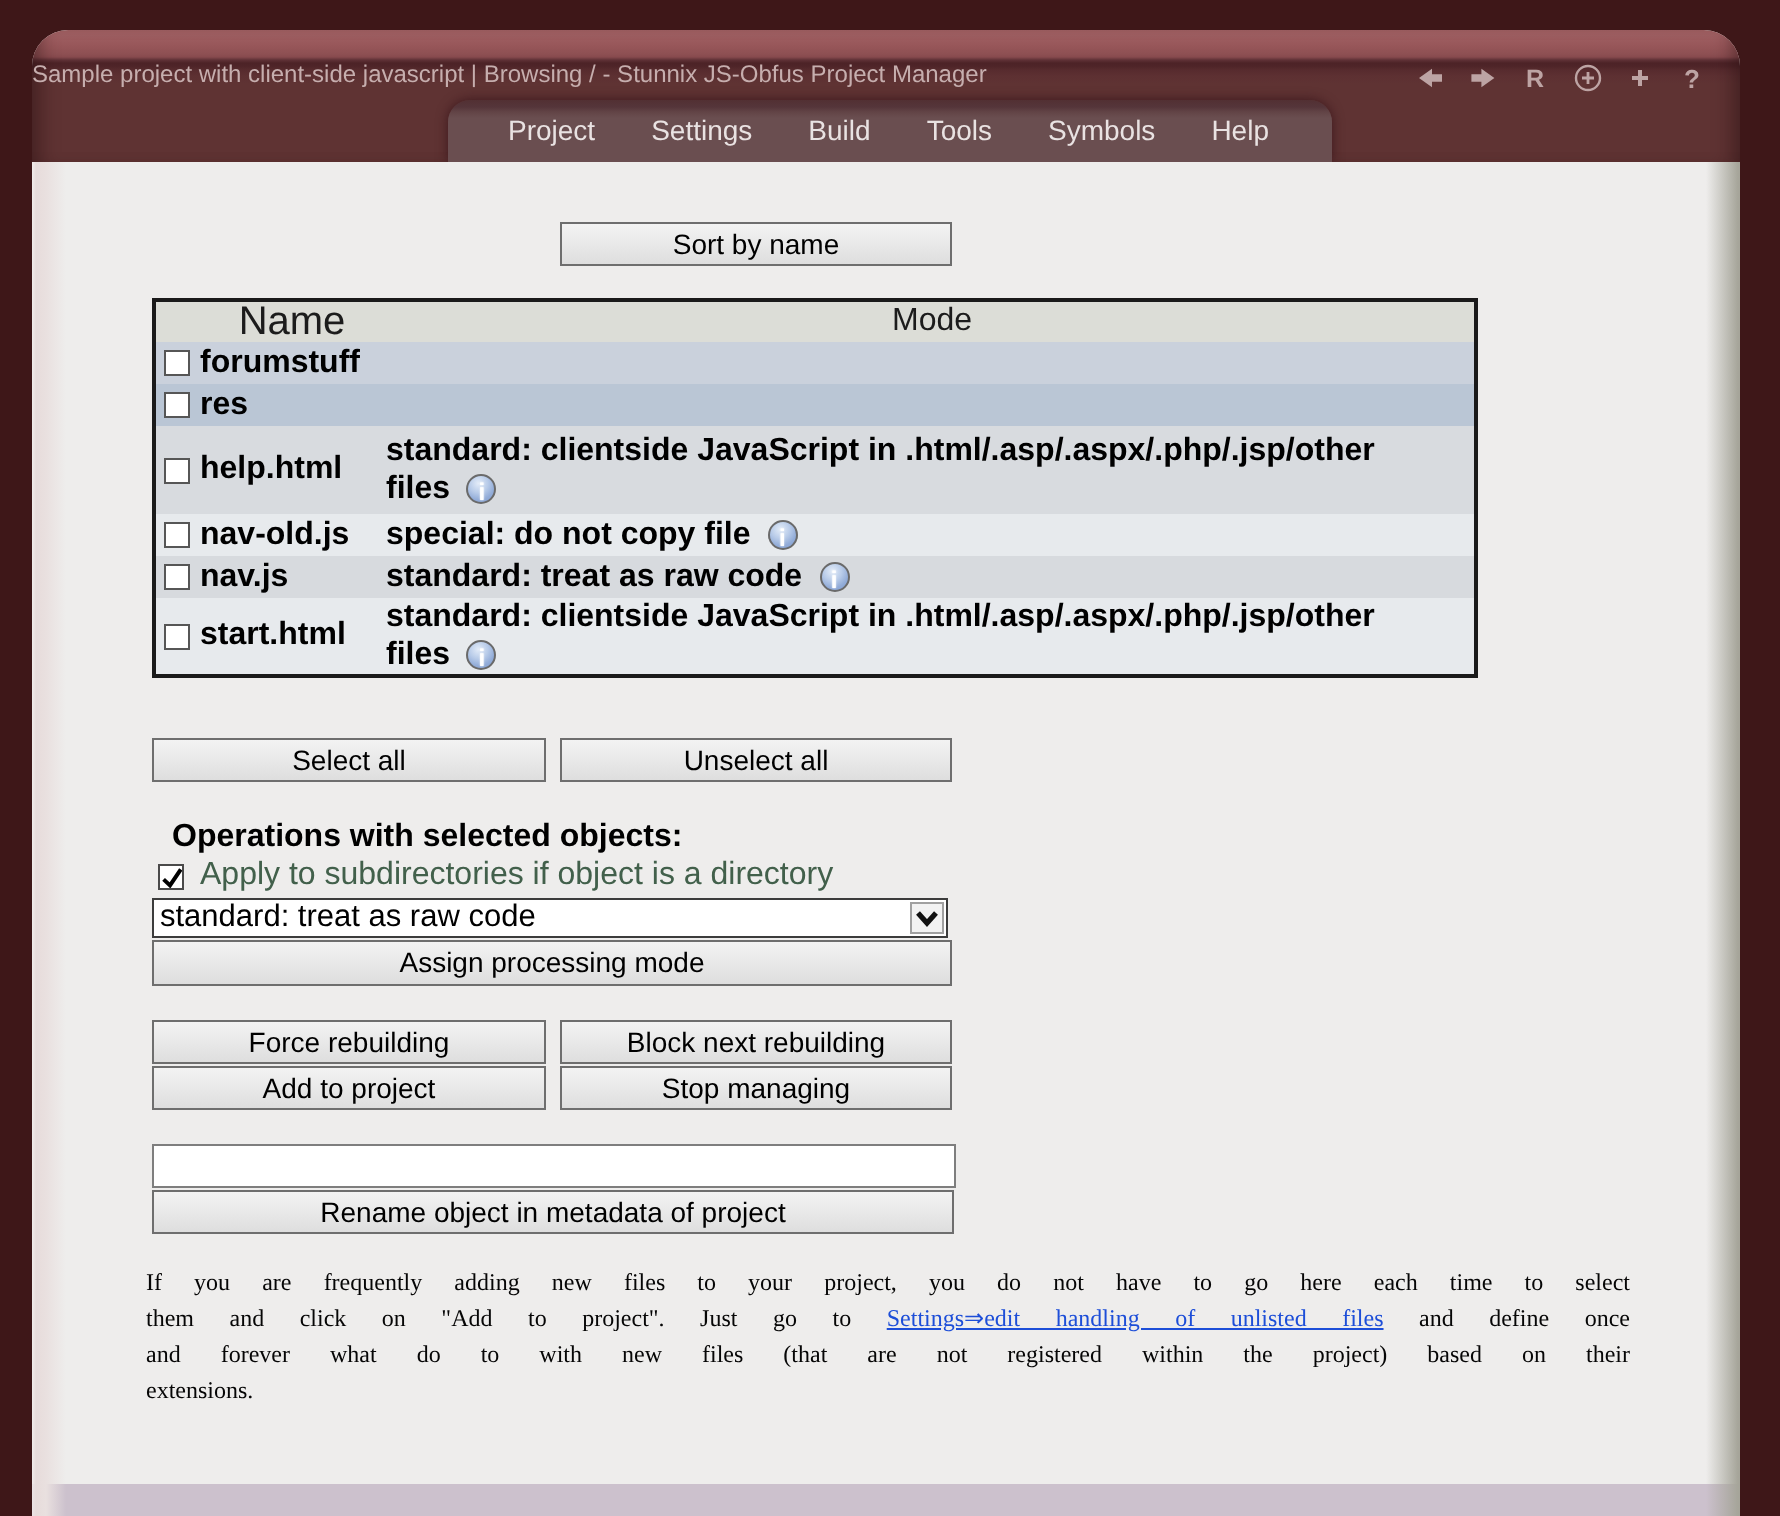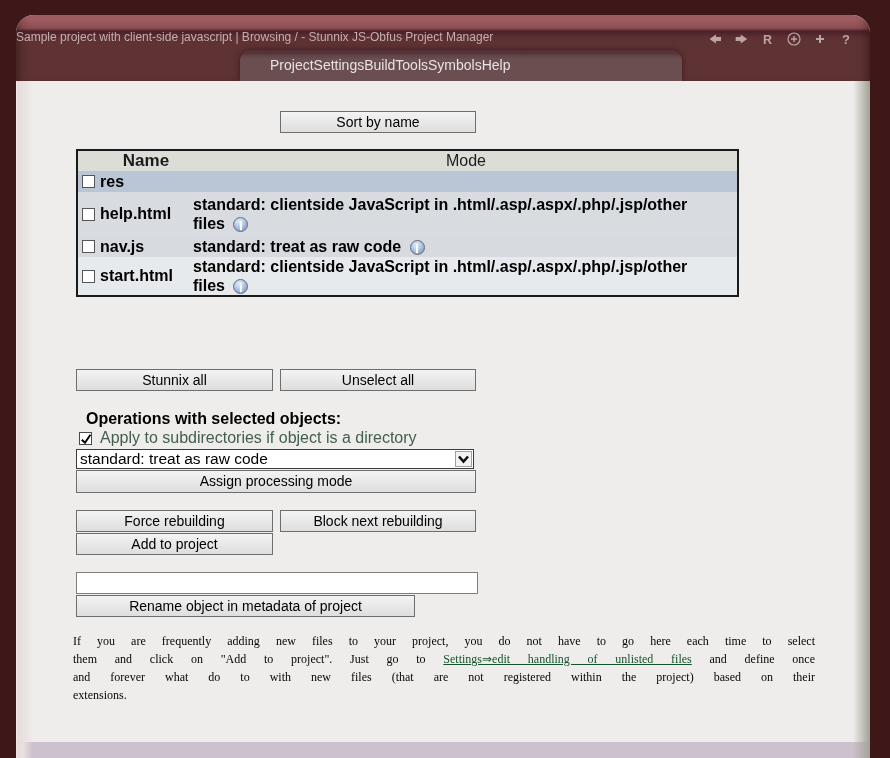--- a/index.html
+++ b/index.html
@@ -13,25 +13,25 @@
   position:absolute; top:0; left:0; width:854px; height:66px;
   background:linear-gradient(#a36366 0px, #975659 8px, #8e5053 12px, #874a4e 13.5px, #5f3136 15px, #4d2327 16.5px, #4e2428 18px, #572b2e 20px, #5d3032 23px, #5f3333 27px, #5f3333 66px);
   box-shadow: inset 10px 0 10px -7px rgba(40,14,16,.55), inset -10px 0 10px -7px rgba(40,14,16,.55);
 }
 #title {
   position:absolute; top:14.5px; left:0; width:656px; height:14px;
   font-size:12px; line-height:14px; color:#c6aeae;
 }
 #icons { position:absolute; top:16px; left:690px; }
 #menu {
-  position:absolute; left:224px; top:35px; width:442px; height:31px;
+  position:absolute; left:208px; top:35px; width:442px; height:31px;
   border-radius:11px 11px 0 0;
   background:linear-gradient(#523033 0px, #55353a 3.5px, #624446 6px, #6a4e50 9px, #6a4e50 100%);
   box-shadow:0 0 6px rgba(45,12,18,.7);
-  display:flex; padding-left:30px; align-items:center;
+  display:flex; gap:28px; padding-left:30px; align-items:center;
 }
 .mi { font-size:14px; color:#e9e2e2; line-height:31px; }
 #content { position:absolute; left:0; top:66px; width:854px; height:677px; background:#eeedec; }
 .bevelL { position:absolute; left:0; top:66px; width:17px; height:677px; z-index:50;
   background:linear-gradient(90deg, #f2ecebd0 0px, #e7dcdb 2px, #e9e0df 7px, rgba(238,237,236,0) 17px); pointer-events:none; }
 .bevelR { position:absolute; right:0; top:66px; width:17px; height:677px; z-index:50;
   background:linear-gradient(90deg, rgba(238,237,236,0) 0px, #a6a59a 16px); pointer-events:none; }
 #purple { position:absolute; left:0; top:727px; width:854px; height:16px; background:#ccc1cd; }
 
 .btn {
@@ -51,21 +51,21 @@
   border:1px solid #6a6a6a; position:relative; margin-left:4px;
 }
 .ib::after { content:"i"; position:absolute; left:0; top:-1px; width:13px; text-align:center; font-size:12px; font-weight:bold; color:#fff; text-shadow:0 0 1px #fff; }
 
 #sel { position:absolute; left:60px; top:367.5px; width:398px; height:20px; background:#fff; border:1px solid #3c3c3c; }
 #sel .txt { position:absolute; left:3px; top:0px; font-size:15.5px; line-height:18px; color:#000; }
 #sel .ar { position:absolute; right:1px; top:1px; width:17px; height:16px; background:#f2f2f2; border:1px solid #a0a0a0; }
 #inp { position:absolute; left:60px; top:491px; width:402px; height:22px; background:#fff; border:1px solid #7e7e7e; }
 #para { position:absolute; left:57px; top:551px; width:742px; font-size:12px; line-height:18px; color:#060606;font-family:Liberation Serif, serif; }
 #para .j { text-align:justify; text-align-last:justify; height:18px; overflow:hidden; white-space:nowrap; }
-#para a { color:#14532d; text-decoration:underline; }
+#para a { color:#1d4ed8; text-decoration:underline; }
 .ops { position:absolute; left:70px; top:328px; font-size:16px; font-weight:bold; color:#000; line-height:19px; }
 .applyrow { position:absolute; left:61px; top:348px; height:18px; font-size:16px; color:#42604b; }
 .applyrow .cb2 { position:absolute; left:2px; top:3px; width:13px; height:13px; background:#fff; border:1px solid #4a4a4a; }
 .applyrow .lbl { position:absolute; left:23px; top:0; white-space:nowrap; line-height:18px; }
 </style>
 </head>
 <body>
 <div id="win">
   <div id="head"></div>
   <div id="title">Sample project with client-side javascript | Browsing / - Stunnix JS-Obfus Project Manager</div>
@@ -88,48 +88,58 @@
     <span class="mi">Build</span>
     <span class="mi">Tools</span>
     <span class="mi">Symbols</span>
     <span class="mi">Help</span>
   </div>
   <div id="content">
     <div class="btn" style="left:264px; top:30px; width:196px;">Sort by name</div>
 
     <div id="tbl">
       <div class="trow" style="height:20px; background:#dcddd7; position:relative;">
-        <span style="position:absolute; left:68px; top:0; transform:translateX(-50%); font-size:17px; line-height:20px; color:#1c1c1c;font-weight:bold;">Name</span>
+        <span style="position:absolute; left:68px; top:0; transform:translateX(-50%); font-size:20px; line-height:20px; color:#1c1c1c;">Name</span>
         <span style="position:absolute; left:388px; top:0; transform:translateX(-50%); font-size:16px; line-height:20px; color:#1c1c1c;">Mode</span>
+      </div>
+      <div class="trow" style="height:21px; background:#cad1dc;">
+        <div class="cname"><span class="cb"></span>forumstuff</div>
+        <div class="cmode"></div>
       </div>
       <div class="trow" style="height:21px; background:#bac6d5;">
         <div class="cname"><span class="cb"></span>res</div>
         <div class="cmode"></div>
       </div>
       <div class="trow" style="height:44px; background:#d8dbdf;">
         <div class="cname"><span class="cb"></span>help.html</div>
         <div class="cmode">
             <span>standard: clientside JavaScript in .html/.asp/.aspx/.php/.jsp/other<br>files <span class="ib"></span></span>
+          </div>
+      </div>
+      <div class="trow" style="height:21px; background:#e7eaed;">
+        <div class="cname"><span class="cb"></span>nav-old.js</div>
+        <div class="cmode">
+            <span>special: do not copy file <span class="ib"></span></span>
           </div>
       </div>
       <div class="trow" style="height:21px; background:#d7dade;">
         <div class="cname"><span class="cb"></span>nav.js</div>
         <div class="cmode">
             <span>standard: treat as raw code <span class="ib"></span></span>
           </div>
       </div>
       <div class="trow" style="height:38px; background:#e7eaed;">
         <div class="cname"><span class="cb"></span>start.html</div>
         <div class="cmode">
             <span>standard: clientside JavaScript in .html/.asp/.aspx/.php/.jsp/other<br>files <span class="ib"></span></span>
           </div>
       </div>
     </div>
 
-    <div class="btn" style="left:60px; top:288px; width:197px;">Stunnix all</div>
+    <div class="btn" style="left:60px; top:288px; width:197px;">Select all</div>
     <div class="btn" style="left:264px; top:288px; width:196px;">Unselect all</div>
 
     <div class="ops">Operations with selected objects:</div>
     <div class="applyrow">
       <span class="cb2">
           <svg width="11" height="11" viewBox="0 0 11 11" style="display:block">
             <path d="M1.8,6.7 L5,9.7 L10.4,1.7" fill="none" stroke="#000" stroke-width="2"></path>
           </svg>
         </span>
       <span class="lbl">Apply to subdirectories if object is a directory</span>
@@ -141,23 +151,24 @@
           <svg width="15" height="14" viewBox="0 0 15 14" style="display:block">
             <path d="M3,4.5 L7.5,9.5 L12,4.5" fill="none" stroke="#111" stroke-width="2.6"></path>
           </svg>
         </span>
     </div>
     <div class="btn" style="left:60px; top:389px; width:400px; height:23px; line-height:21px;">Assign processing mode</div>
 
     <div class="btn" style="left:60px; top:429px; width:197px;">Force rebuilding</div>
     <div class="btn" style="left:264px; top:429px; width:196px;">Block next rebuilding</div>
     <div class="btn" style="left:60px; top:452px; width:197px;">Add to project</div>
+    <div class="btn" style="left:264px; top:452px; width:196px;">Stop managing</div>
 
     <div id="inp"></div>
-    <div class="btn" style="left:60px; top:514px; width:339px;">Rename object in metadata of project</div>
+    <div class="btn" style="left:60px; top:514px; width:401px;">Rename object in metadata of project</div>
 
     <div id="para">
       <div class="j">If you are frequently adding new files to your project, you do not have to go here each time to select</div>
       <div class="j">them and click on "Add to project". Just go to <a>Settings⇒edit handling of unlisted files</a> and define once</div>
       <div class="j">and forever what do to with new files (that are not registered within the project) based on their</div>
       <div>extensions.</div>
     </div>
   </div>
   <div id="purple"></div>
   <div class="bevelL"></div>

